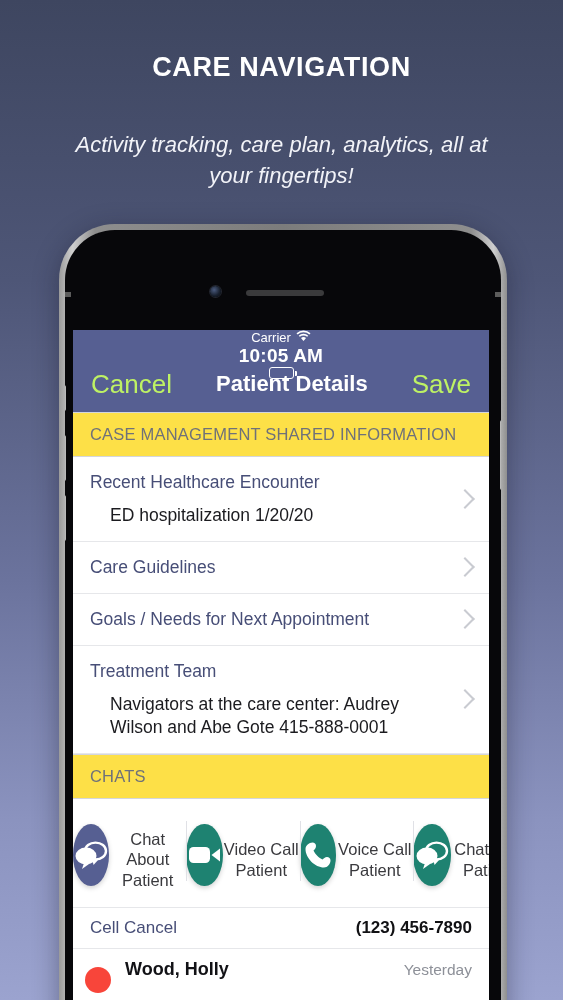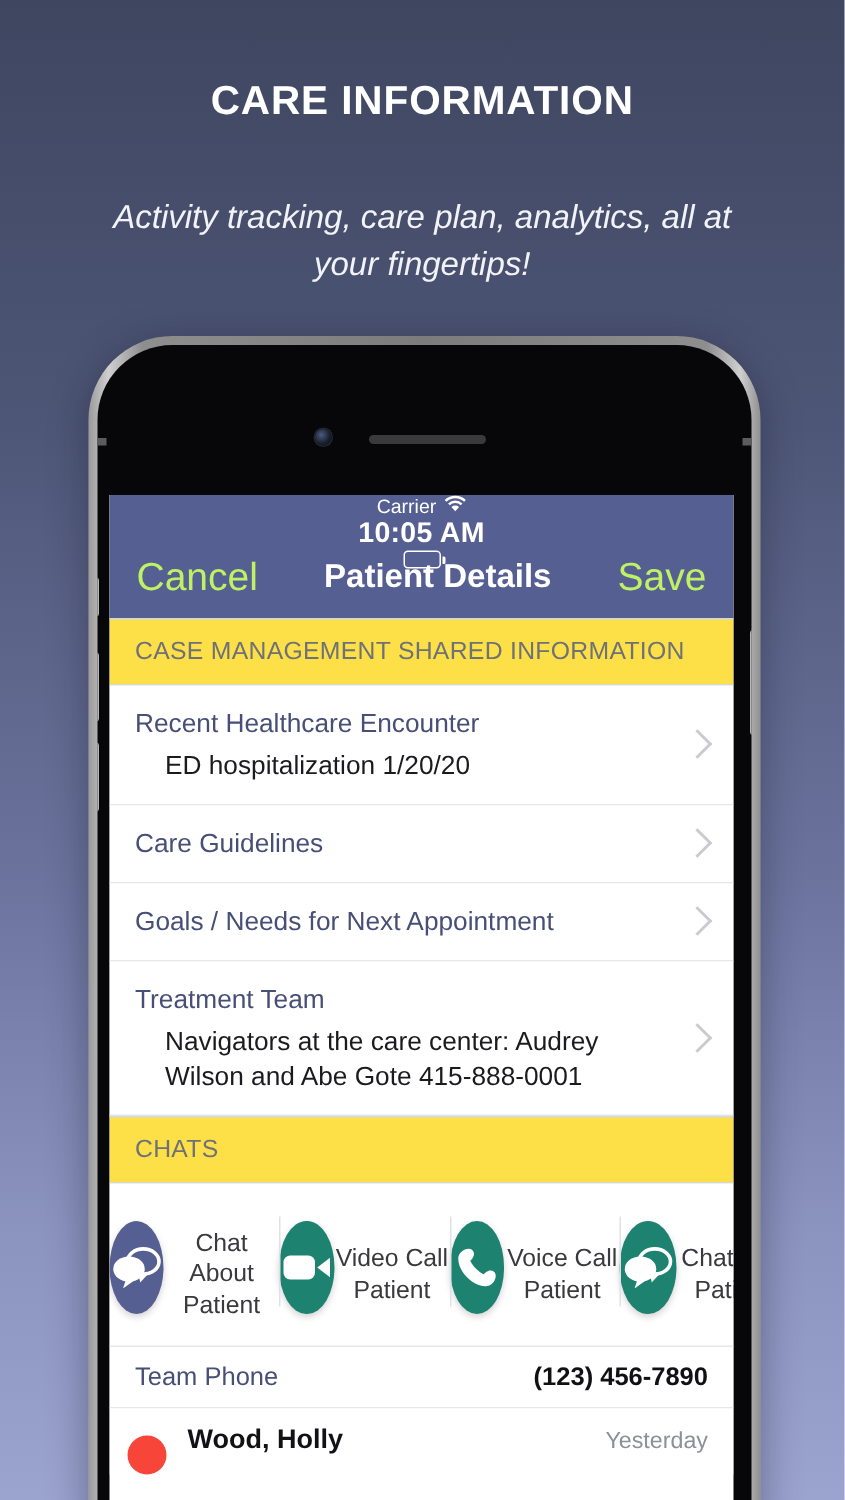--- a/index.html
+++ b/index.html
@@ -130,21 +130,21 @@
     display:flex; align-items:center;
     padding:14px 17px;
     border-bottom:1px solid #e6e7ea;
     background:#ffffff;
     min-height:52px;
   }
   .row-body { flex:1; }
   .row-title { color:#474e77; font-size:17.5px; line-height:1.3; }
   .row-detail {
     color:#1b1b1f; font-size:17.5px; line-height:1.32;
-    padding-left:20px; margin-top:5px;
+    padding-left:20px; margin-top:10px;
   }
   .chev {
     width:14px; height:14px; margin-left:10px;
     border-right:2.4px solid #c9cbd1;
     border-top:2.4px solid #c9cbd1;
     transform:rotate(45deg);
     flex-shrink:0;
   }
 
   
@@ -200,21 +200,21 @@
   }
   .msg-body { flex:1; padding-left:14px; }
   .msg-top { display:flex; align-items:baseline; justify-content:space-between; }
   .msg-name { color:#121216; font-size:18px; font-weight:bold; }
   .msg-time { color:#8d9098; font-size:15.5px; }
 </style>
 </head>
 <body>
 
 <div class="promo">
-  <div class="promo-title">CARE INFORMATION</div>
+  <div class="promo-title">CARE NAVIGATION</div>
   <div class="promo-sub">Activity tracking, care plan, analytics, all at your fingertips!</div>
 </div>
 
 <div class="phone">
   <div class="phone-inner">
     <div class="camera"></div>
     <div class="speaker"></div>
     <div class="btn-side btn-mute"></div>
     <div class="btn-side btn-volup"></div>
     <div class="btn-side btn-voldn"></div>
@@ -324,21 +324,21 @@
               <ellipse cx="13" cy="15" rx="10.5" ry="8.4" fill="#fff"></ellipse>
               <path d="M11 22 L9 28 L16 23 Z" fill="#fff"></path>
             </svg>
           </div>
           <div class="action-label">Chat with Patient</div>
         </div>
 
       </div>
 
       <div class="kv-row">
-        <div class="kv-key">Team Phone</div>
+        <div class="kv-key">Cell Cancel</div>
         <div class="kv-val">(123) 456-7890</div>
       </div>
 
       <div class="msg-row">
         <div class="minus-circle">
           
         </div>
         <div class="msg-body">
           <div class="msg-top">
             <div class="msg-name">Wood, Holly</div>

